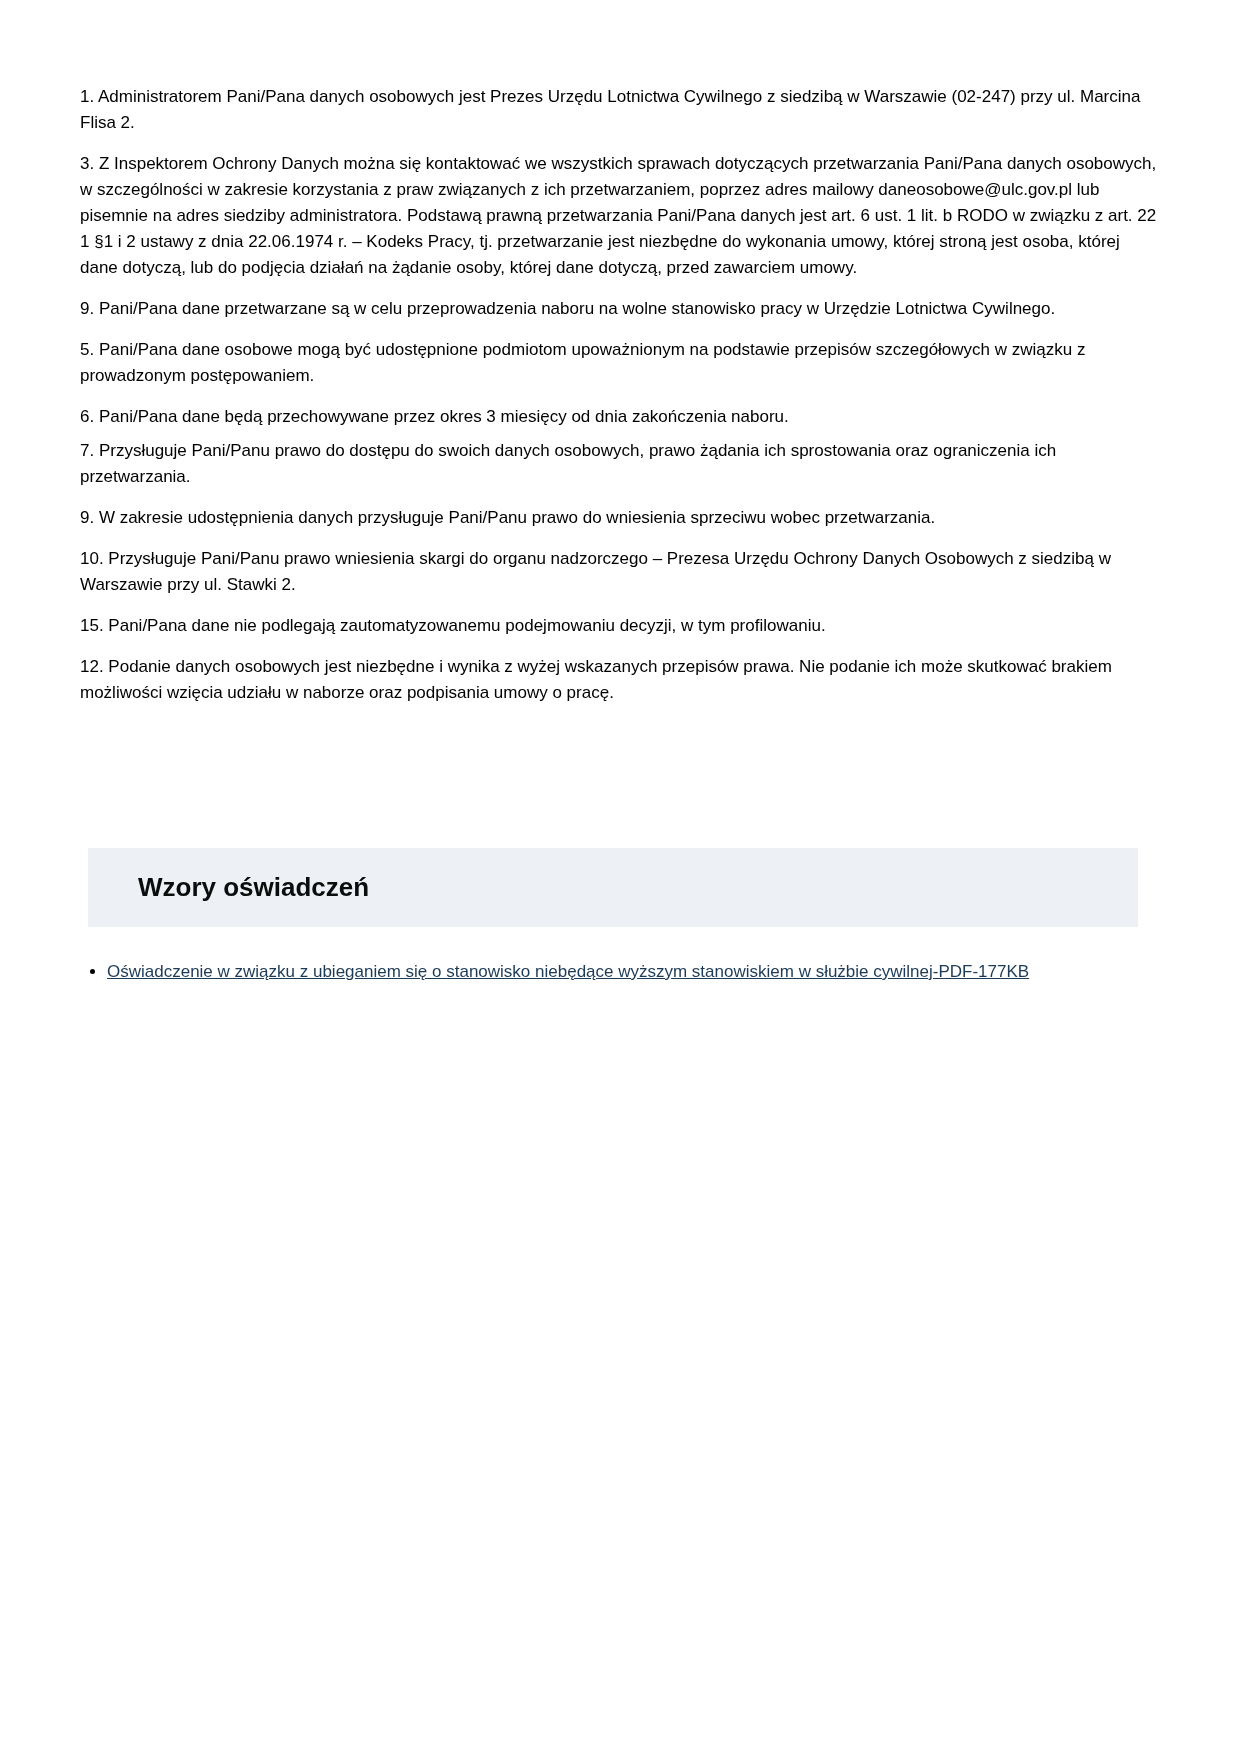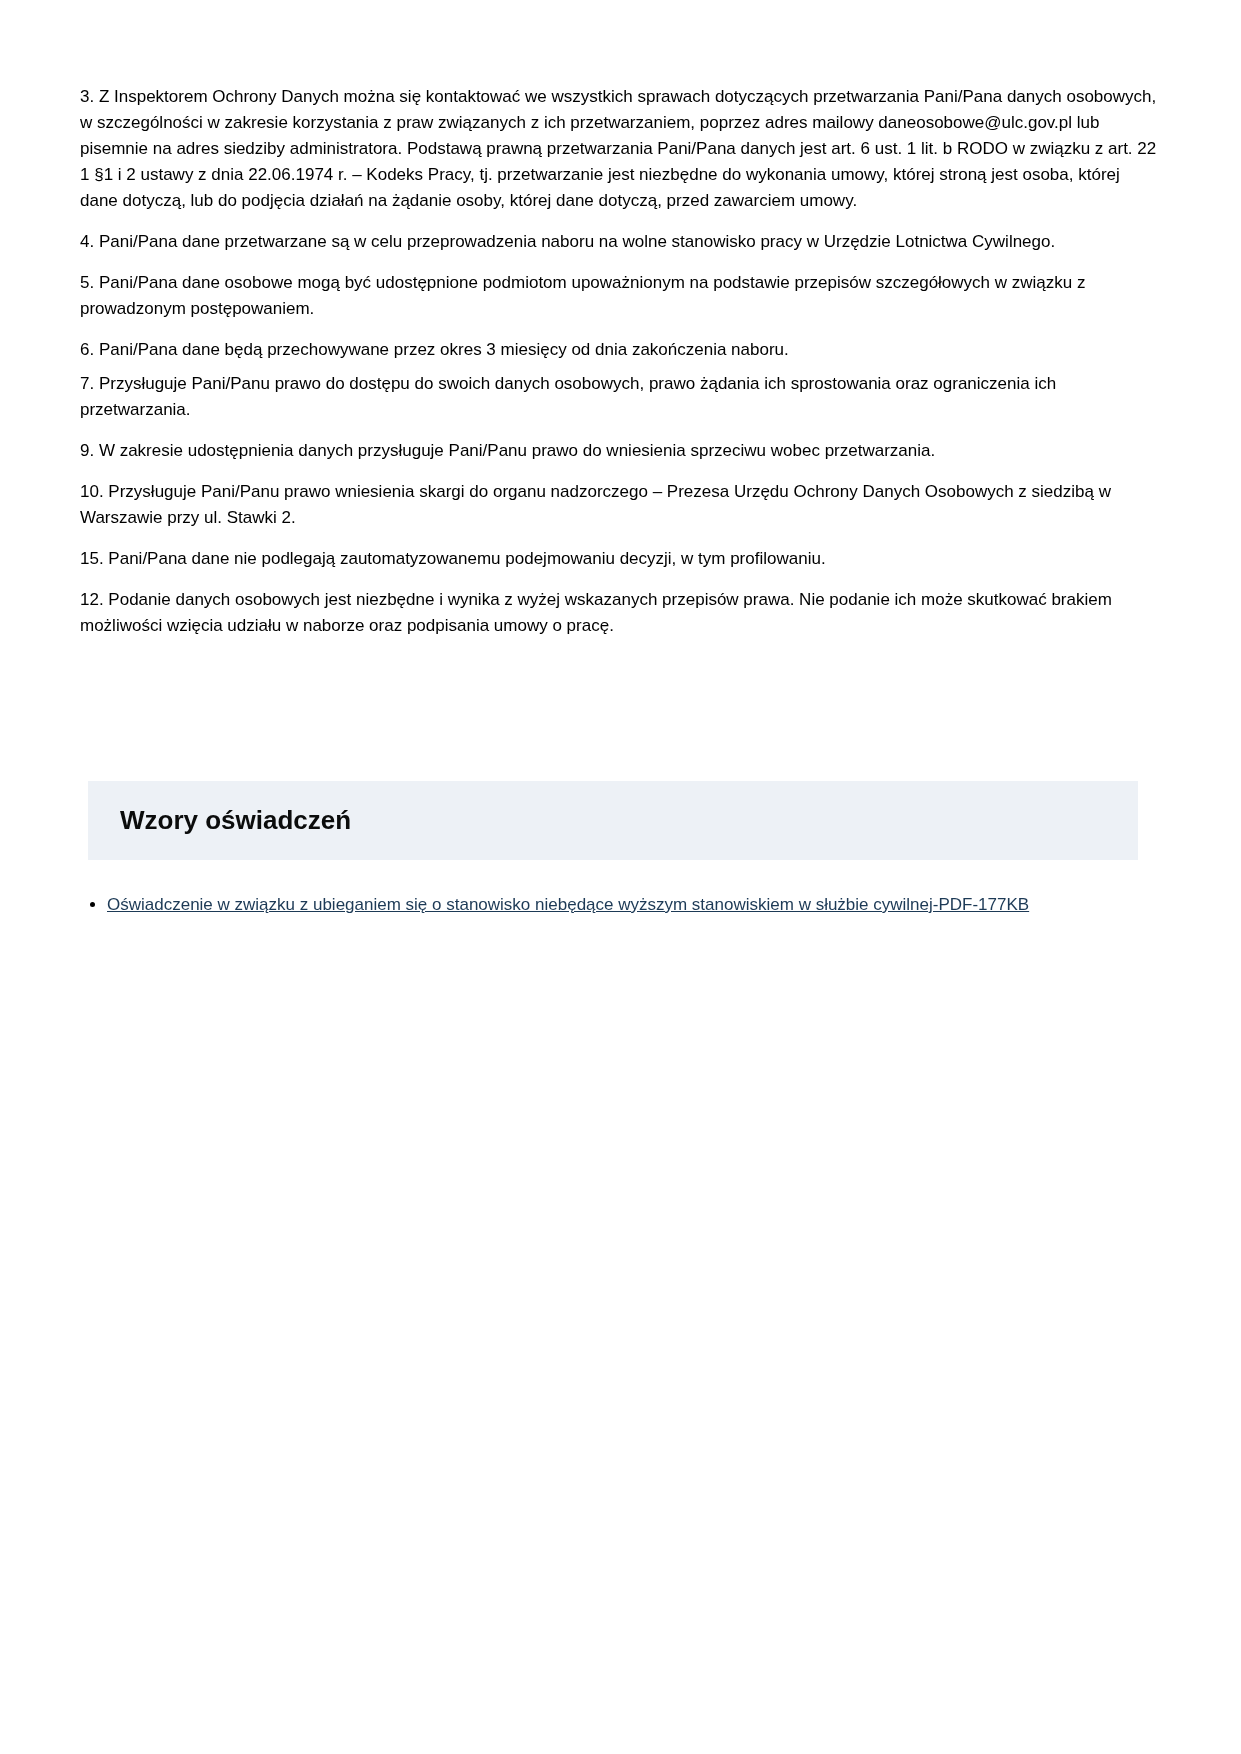--- a/index.html
+++ b/index.html
@@ -25,21 +25,21 @@
     font-size: 17px;
     line-height: 26px;
     color: var(--text-color);
   }
   .privacy-notice p.mb0 {
     margin-bottom: 8px;
   }
   .panel {
     margin: 142px 23px 0 8px;
     background: var(--section-bg);
-    padding: 24px 32px;
+    padding: 24px 50px;
   }
   .panel h2 {
     margin: 0;
     font-size: 26px;
     line-height: 31px;
     font-weight: bold;
     color: #0b0c0c;
   }
   .attachments {
     margin: 30px 0 0 0;
@@ -56,22 +56,23 @@
     color: var(--link-color);
     text-decoration: underline;
   }
 </style>
 </head>
 <body>
 
 <main class="document">
 
   <div class="privacy-notice">
+    <p>1. Administratorem Pani/Pana danych osobowych jest Prezes Urzędu Lotnictwa Cywilnego z siedzibą w Warszawie (02-247) przy ul. Marcina Flisa 2.</p>
     <p>3. Z Inspektorem Ochrony Danych można się kontaktować we wszystkich sprawach dotyczących przetwarzania Pani/Pana danych osobowych, w szczególności w zakresie korzystania z praw związanych z ich przetwarzaniem, poprzez adres mailowy daneosobowe@ulc.gov.pl lub pisemnie na adres siedziby administratora. Podstawą prawną przetwarzania Pani/Pana danych jest art. 6 ust. 1 lit. b RODO w związku z art. 22 1 §1 i 2 ustawy z dnia 22.06.1974 r. – Kodeks Pracy, tj. przetwarzanie jest niezbędne do wykonania umowy, której stroną jest osoba, której dane dotyczą, lub do podjęcia działań na żądanie osoby, której dane dotyczą, przed zawarciem umowy.</p>
-    <p>4. Pani/Pana dane przetwarzane są w celu przeprowadzenia naboru na wolne stanowisko pracy w Urzędzie Lotnictwa Cywilnego.</p>
+    <p>9. Pani/Pana dane przetwarzane są w celu przeprowadzenia naboru na wolne stanowisko pracy w Urzędzie Lotnictwa Cywilnego.</p>
     <p>5. Pani/Pana dane osobowe mogą być udostępnione podmiotom upoważnionym na podstawie przepisów szczegółowych w związku z prowadzonym postępowaniem.</p>
     <p class="mb0">6. Pani/Pana dane będą przechowywane przez okres 3 miesięcy od dnia zakończenia naboru.</p>
     <p>7. Przysługuje Pani/Panu prawo do dostępu do swoich danych osobowych, prawo żądania ich sprostowania oraz ograniczenia ich przetwarzania.</p>
     <p>9. W zakresie udostępnienia danych przysługuje Pani/Panu prawo do wniesienia sprzeciwu wobec przetwarzania.</p>
     <p>10. Przysługuje Pani/Panu prawo wniesienia skargi do organu nadzorczego – Prezesa Urzędu Ochrony Danych Osobowych z siedzibą w Warszawie przy ul. Stawki 2.</p>
     <p>15. Pani/Pana dane nie podlegają zautomatyzowanemu podejmowaniu decyzji, w tym profilowaniu.</p>
     <p>12. Podanie danych osobowych jest niezbędne i wynika z wyżej wskazanych przepisów prawa. Nie podanie ich może skutkować brakiem możliwości wzięcia udziału w naborze oraz podpisania umowy o pracę.</p>
   </div>
 
   <section class="panel">

